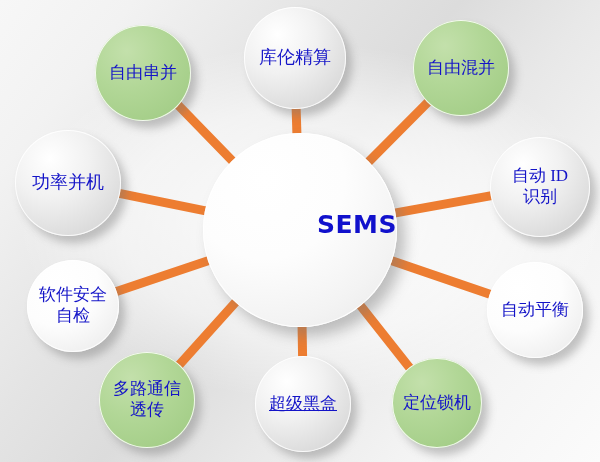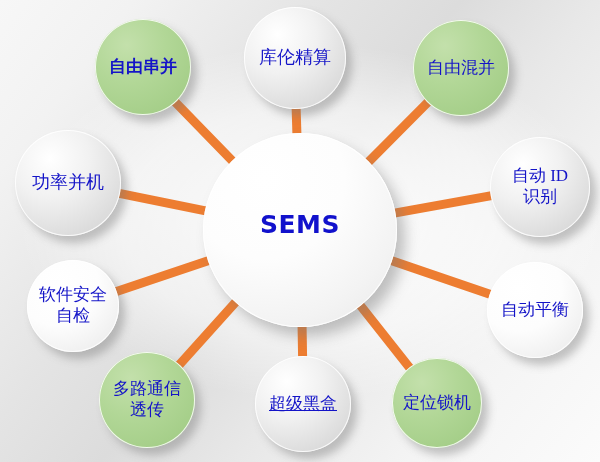--- a/index.html
+++ b/index.html
@@ -56,21 +56,21 @@
   
   #hub{
     position:absolute;
     left:203px;top:133px;width:194px;height:194px;
     border-radius:50%;
     background:
       radial-gradient(circle at 32% 24%, #ffffff 0%, #fdfdfd 40%, #f3f3f3 72%, #e7e7e7 100%);
     box-shadow:
       8px 9px 14px rgba(120,120,120,0.45),
       0 0 0 1px rgba(255,255,255,0.9) inset;
-    display:flex;flex-direction:column;align-items:center;justify-content:center;
+    display:flex;flex-direction:row;align-items:center;justify-content:flex-end;
     z-index:4;
   }
   #hub .brand{
     font-family:"DejaVu Sans","Liberation Sans",sans-serif;
     font-weight:bold;font-size:25px;color:#1111cc;
     letter-spacing:0.5px;margin-bottom:11px;
   }
   #hub .sub{
     font-size:19px;color:#2222bb;line-height:1.38;
   }
@@ -95,21 +95,21 @@
       <div class="link" style="left: 237.786px; top: 294.626px; width: 91.7116px; transform: rotate(131.987deg);"></div>
       <div class="link" style="left: 211.811px; top: 255.026px; width: 104.385px; transform: rotate(161.489deg);"></div>
       <div class="link" style="left: 208.852px; top: 207.035px; width: 94.7129px; transform: rotate(-168.548deg);"></div>
     </div>
 
   <div id="hub">
     <span class="brand">SEMS</span>
   </div>
 
   <div id="nodes-layer">
-      <div class="node green fs17" style="left: 95px; top: 19px; width: 96px; height: 96px; font-weight: bold;">
+      <div class="node green fs17" style="left: 95px; top: 25px; width: 96px; height: 96px;">
         <span class="ln">自由串并</span>
       </div>
       <div class="node gray fs18" style="left: 244px; top: 7px; width: 102px; height: 102px;">
         <span class="ln">库伦精算</span>
       </div>
       <div class="node green fs17" style="left: 413px; top: 20px; width: 96px; height: 96px; text-align: right;">
         <span class="ln">自由混并</span>
       </div>
       <div class="node gray fs15" style="left: 490px; top: 137px; width: 100px; height: 100px;">
         <span class="ln">自动 ID</span>

